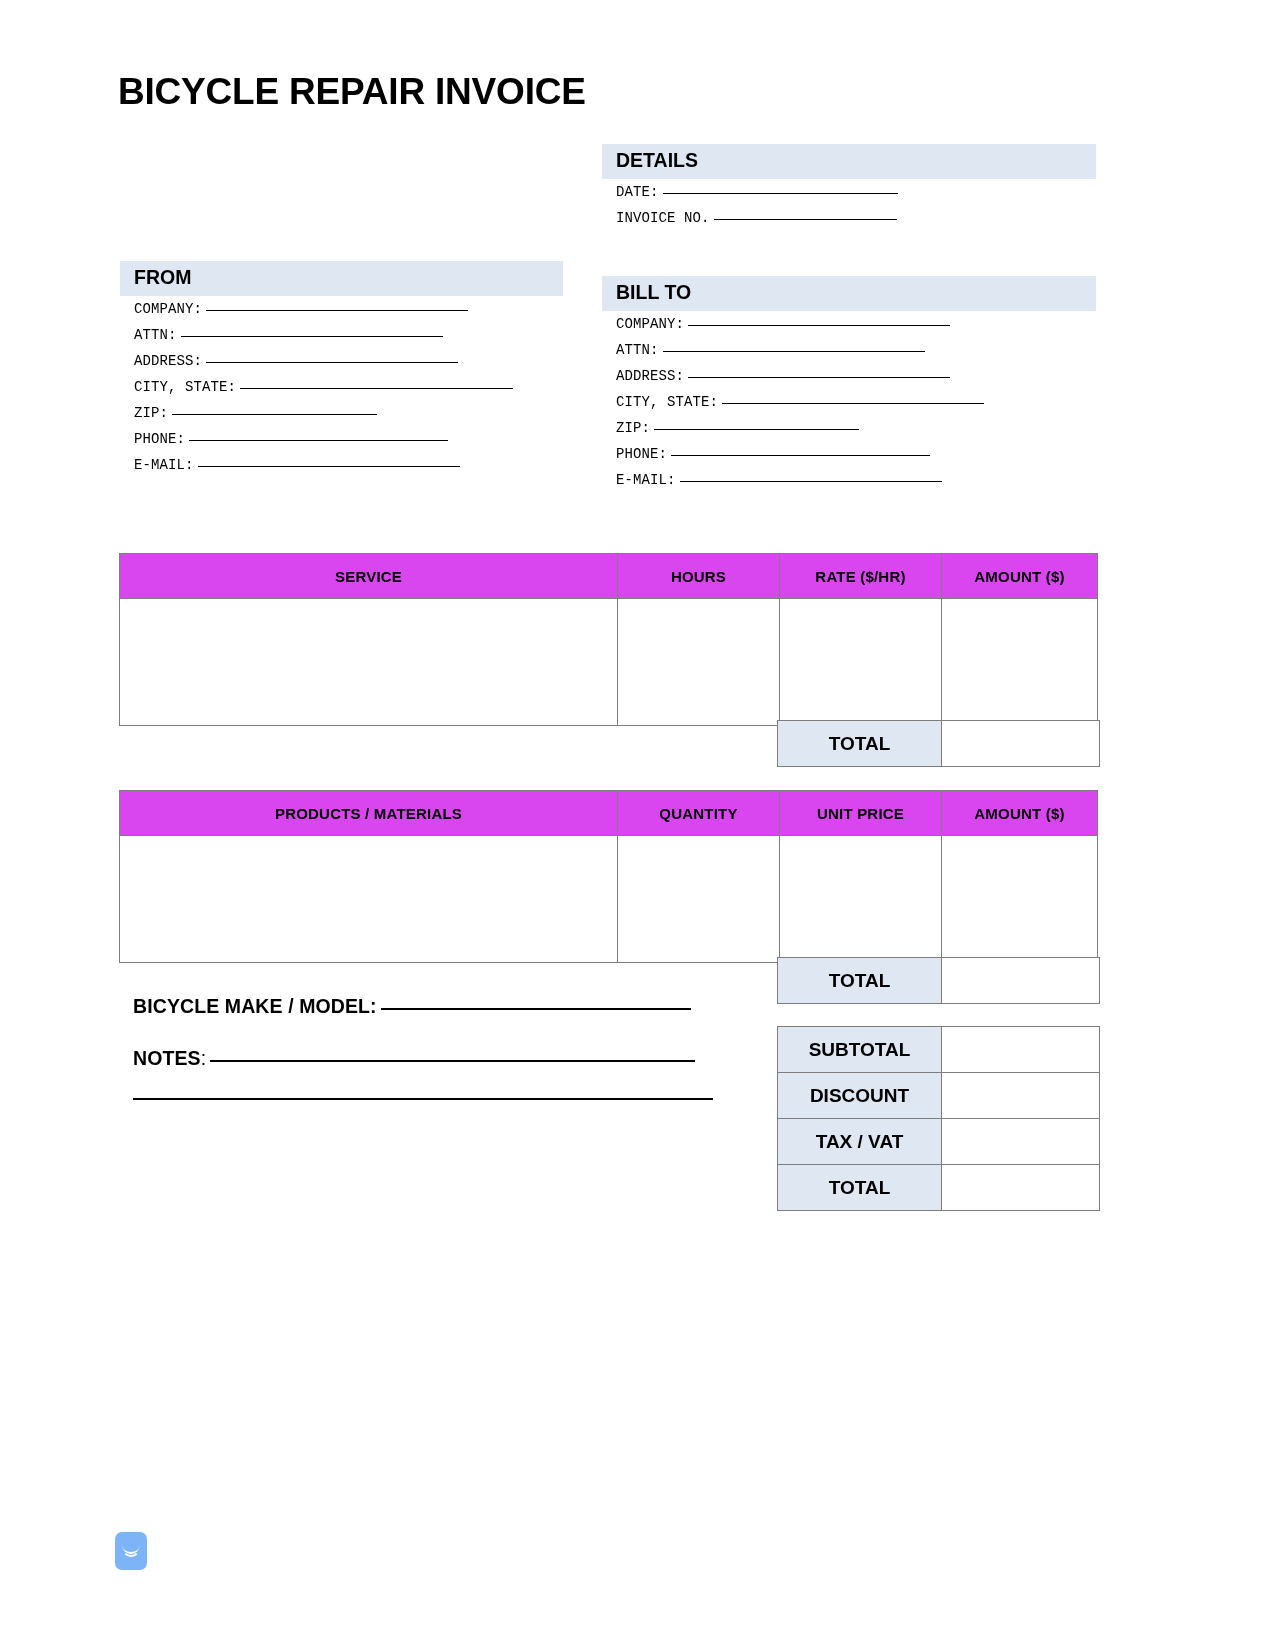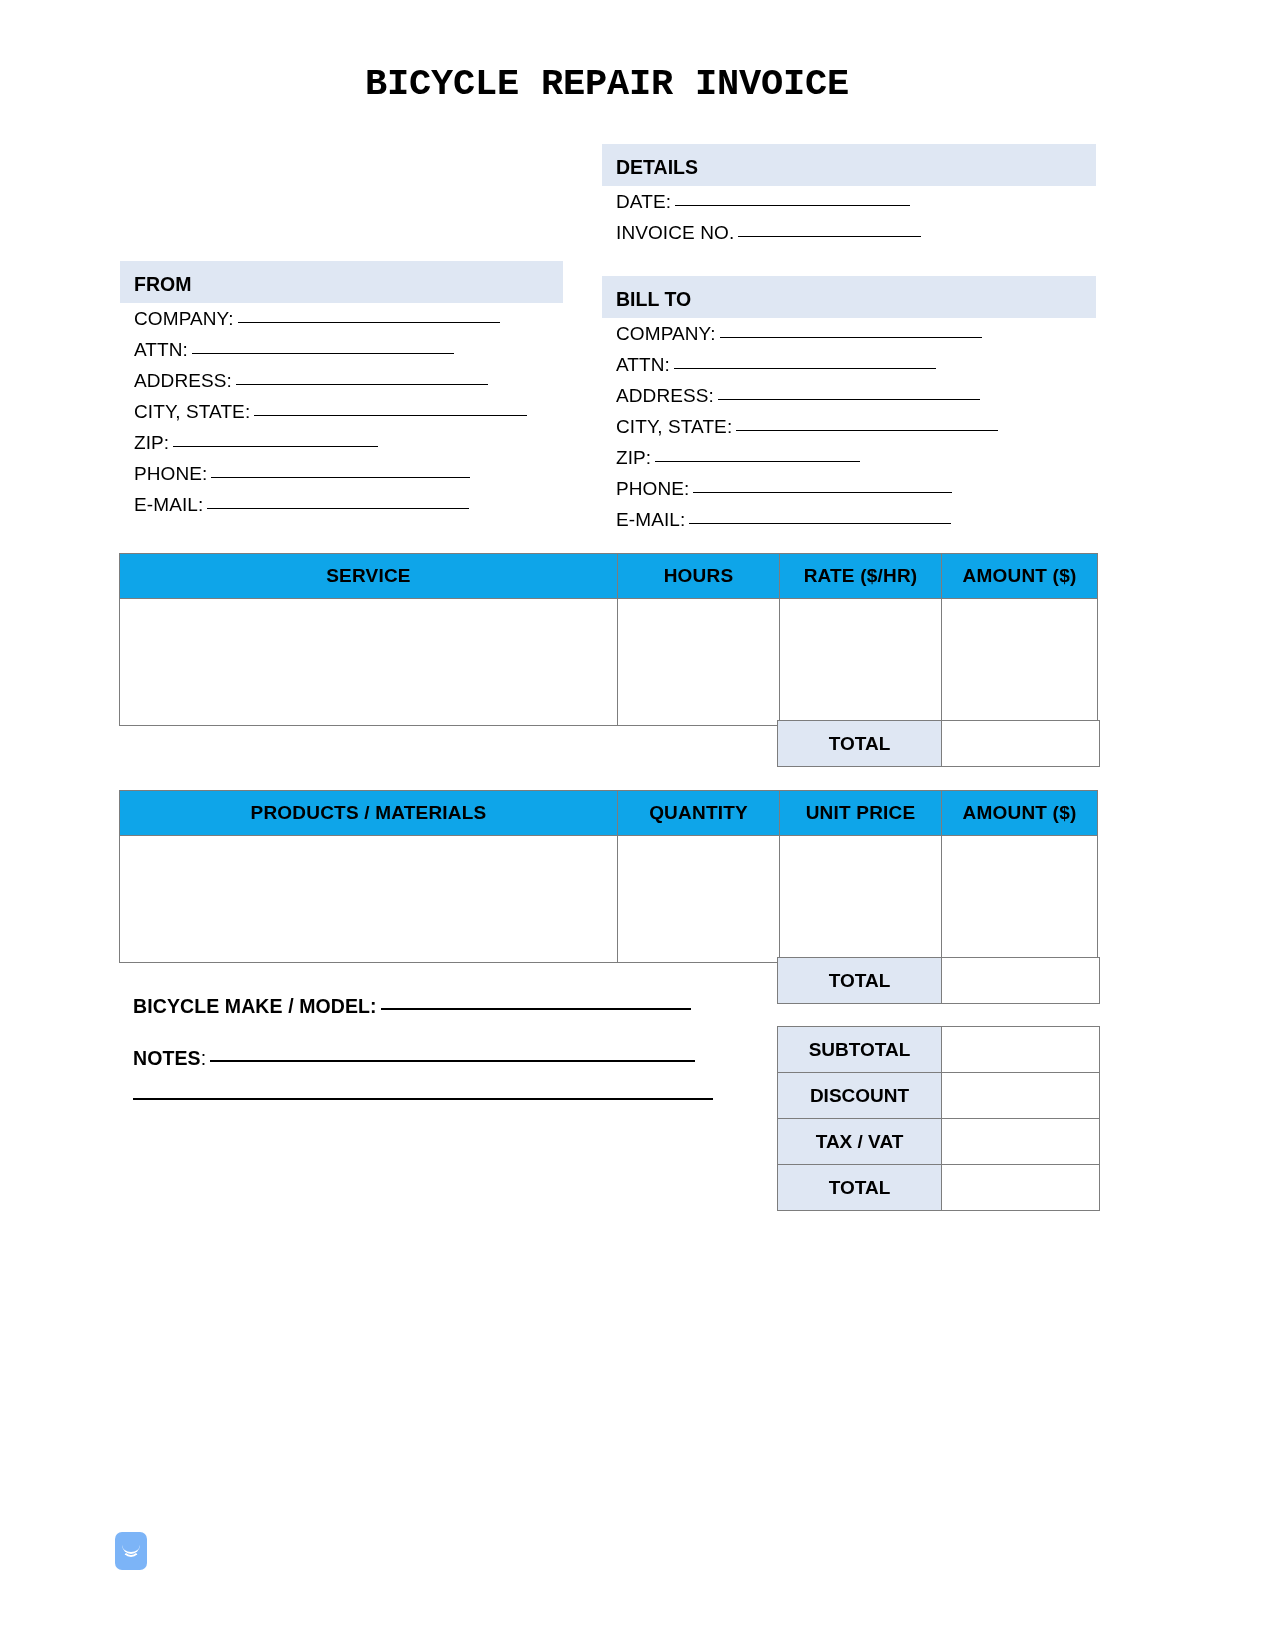--- a/index.html
+++ b/index.html
@@ -21,53 +21,53 @@
     left: 0; top: 0;
     width: 1275px;
     height: 1650px;
     background: #fff;
   }
 
   
   .doc-title {
     position: absolute;
     left: 118px;
-    top: 64px;
+    top: 72px;
     width: 978px;
-    text-align: center;
+    text-align: left;
     font-size: 37px;
     font-weight: bold;
     letter-spacing: -0.2px;
     line-height: 1.1;
-    font-family: Liberation Mono, monospace;
   }
 
   
   .band {
     background: #dfe7f3;
     font-weight: bold;
     font-size: 19.5px;
-    padding: 12px 0 7px 14px;
+    padding: 5px 0 7px 14px;
     box-sizing: border-box;
     line-height: 1.2;
   }
 
   
   .details-block {
     position: absolute;
     left: 602px;
     top: 144px;
     width: 494px;
   }
   .field-line {
-    font-size: 19px;
+    font-size: 14px;
     line-height: 1.0;
     padding: 6px 0 6px 14px;
     white-space: nowrap;
     letter-spacing: 0.1px;
+    font-family: Liberation Mono, monospace;
   }
   .field-line .rule {
     display: inline-block;
     border-bottom: 1.6px solid #000;
     vertical-align: 2px;
     margin-left: 4px;
   }
 
   
   .from-block {
@@ -89,22 +89,22 @@
     position: absolute;
     border-collapse: collapse;
     table-layout: fixed;
   }
   .inv-table td, .inv-table th {
     border: 1.5px solid #7d7d7d;
     padding: 0;
     margin: 0;
   }
   .inv-table th {
-    background: #0ea5e9;
-    font-size: 19px;
+    background: #d946ef;
+    font-size: 15px;
     font-weight: bold;
     height: 44px;
     text-align: center;
     letter-spacing: 0.2px;
   }
   .body-cell { height: 126px; background: #fff; }
 
   #service-table { left: 119px; top: 553px; width: 976px; }
   #products-table { left: 119px; top: 790px; width: 976px; }
 

